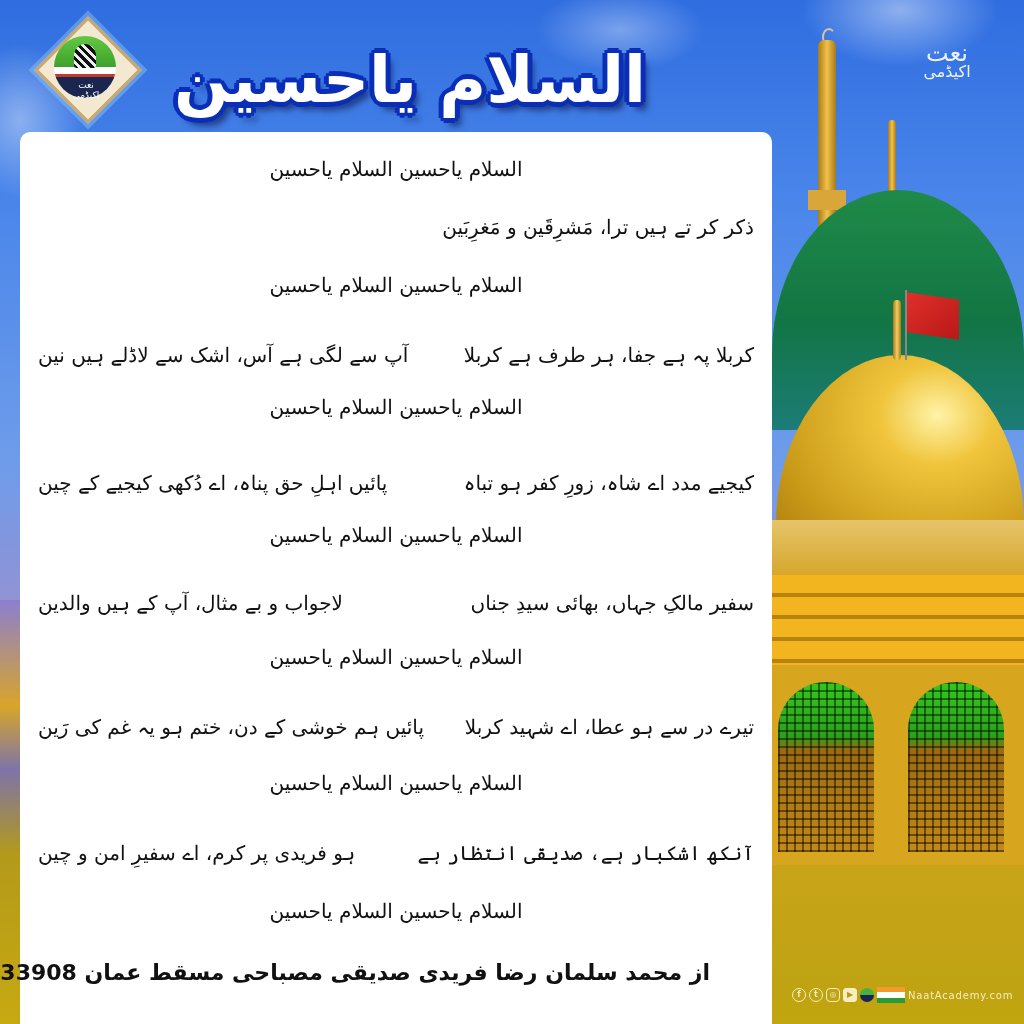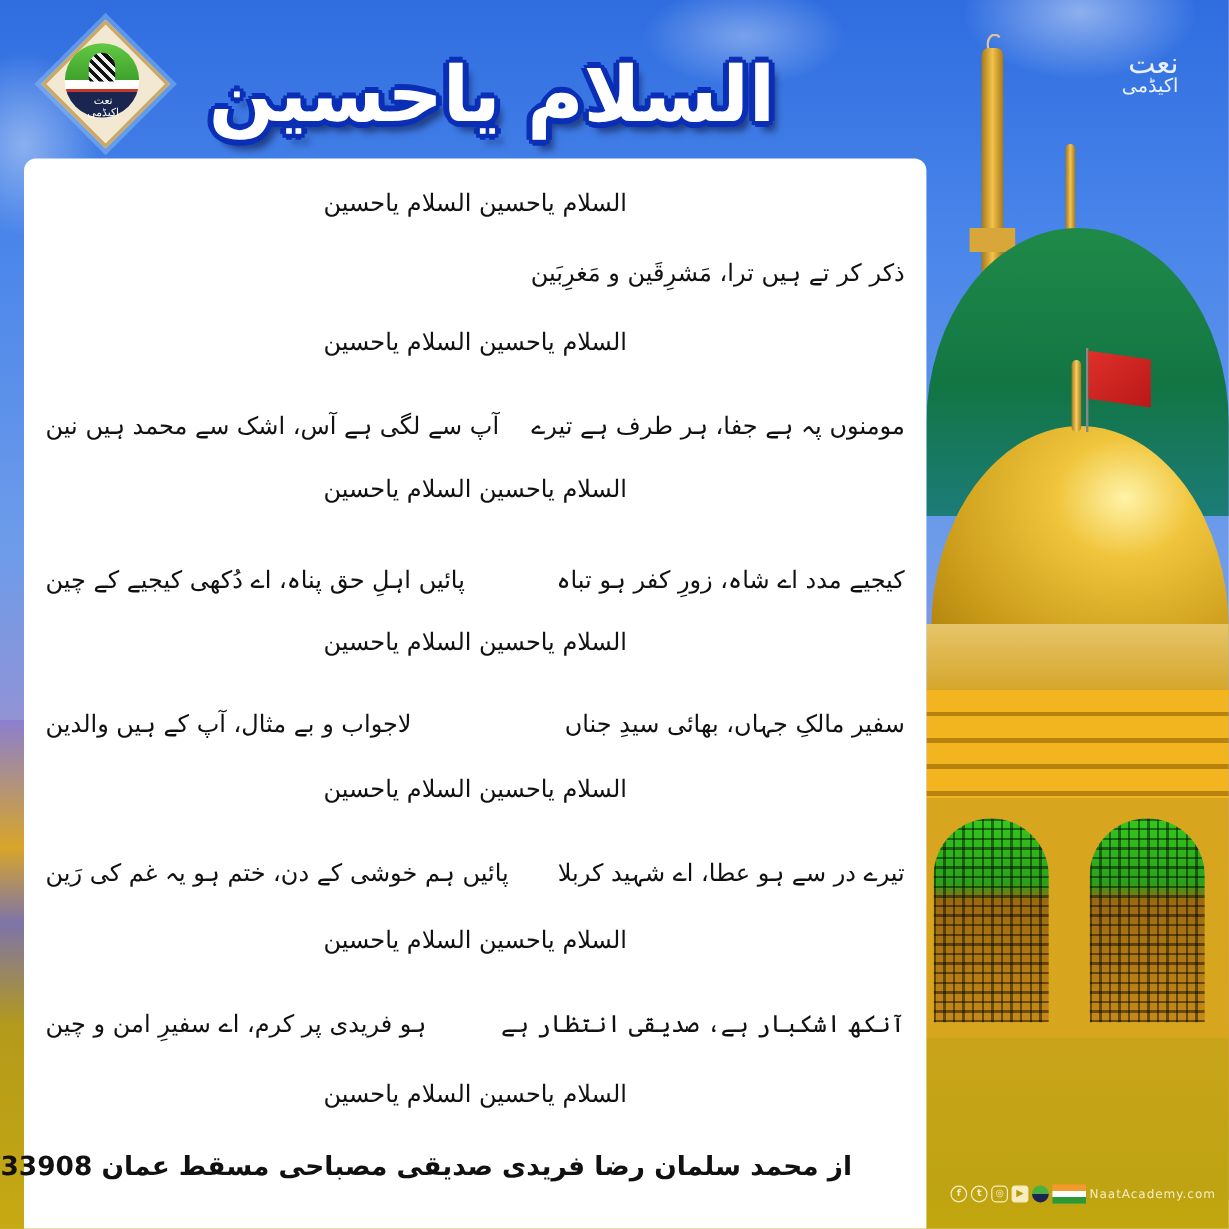--- a/index.html
+++ b/index.html
@@ -22,21 +22,21 @@
   .logo{position:absolute;left:32px;top:14px;width:106px;height:106px;}
   .logo .diamond{position:absolute;left:18px;top:18px;width:70px;height:70px;transform:rotate(45deg);
     background:#f3e9d2;border:3px solid #c9a86a;box-shadow:0 0 0 4px rgba(140,190,240,.5);}
   .logo .circle{position:absolute;left:22px;top:22px;width:62px;height:62px;border-radius:50%;
     background:linear-gradient(180deg,#63c842 0%,#3ea12c 50%,#ffffff 50%,#ffffff 62%,#c43a2a 62%,#c43a2a 66%,#1a2650 66%);
     overflow:hidden;}
   .logo .dome{position:absolute;left:42px;top:30px;width:22px;height:24px;border-radius:50% 50% 10% 10%;
     background:repeating-linear-gradient(45deg,#111 0 3px,#eee 3px 6px);}
   .logo .logo-text{position:absolute;left:34px;top:66px;width:40px;text-align:center;color:#fff;font-size:9px;direction:rtl;}
   
-  .watermark{position:absolute;left:912px;top:40px;width:70px;height:50px;color:rgba(255,255,255,.9);direction:rtl;}
+  .watermark{position:absolute;left:912px;top:40px;width:70px;height:50px;color:rgba(255,255,255,.9);direction:rtl;text-align:center;}
   .watermark .big{font-family:"DejaVu Serif",serif;font-size:24px;line-height:26px;}
   .watermark .small{font-size:16px;line-height:12px;}
   
   .shrine{position:absolute;left:772px;top:0;width:252px;height:1000px;}
   .minaret{position:absolute;left:46px;top:40px;width:18px;height:200px;background:linear-gradient(90deg,#a67a1a,#f2c24a,#a67a1a);border-radius:6px 6px 0 0;}
   .minaret-top{position:absolute;left:50px;top:28px;width:10px;height:14px;border:2px solid #d8c3a0;border-radius:50%;border-right-color:transparent;}
   .minaret-bal{position:absolute;left:36px;top:190px;width:38px;height:20px;background:#d9a63a;}
   .green-dome{position:absolute;left:0;top:190px;width:252px;height:240px;border-radius:55% 55% 0 0 / 75% 75% 0 0;
     background:linear-gradient(180deg,#1f8a48 0%,#127544 55%,#1c7c78 100%);}
   .finial{position:absolute;left:116px;top:120px;width:8px;height:75px;background:linear-gradient(90deg,#a8781c,#f0c453,#a8781c);border-radius:4px;}
@@ -114,22 +114,22 @@
 
 <div class="panel">
   <div class="verse refrain" style="top:22px">السلام یاحسین السلام یاحسین</div>
 
   <div class="verse couplet" style="top:78px">
     <span>ذکر کر تے ہیں ترا، مَشرِقَین و مَغرِبَین</span>
   </div>
   <div class="verse refrain" style="top:138px">السلام یاحسین السلام یاحسین</div>
 
   <div class="verse couplet" style="top:206px">
-    <span>مومنوں پہ ہے جفا، ہر طرف ہے تیرے</span>
-    <span>آپ سے لگی ہے آس، اشک سے محمد ہیں نین</span>
+    <span>کربلا پہ ہے جفا، ہر طرف ہے کربلا</span>
+    <span>آپ سے لگی ہے آس، اشک سے لاڈلے ہیں نین</span>
   </div>
   <div class="verse refrain" style="top:260px">السلام یاحسین السلام یاحسین</div>
 
   <div class="verse couplet" style="top:334px">
     <span>کیجیے مدد اے شاہ، زورِ کفر ہو تباہ</span>
     <span>پائیں اہلِ حق پناہ، اے دُکھی کیجیے کے چین</span>
   </div>
   <div class="verse refrain" style="top:388px">السلام یاحسین السلام یاحسین</div>
 
   <div class="verse couplet" style="top:454px">

